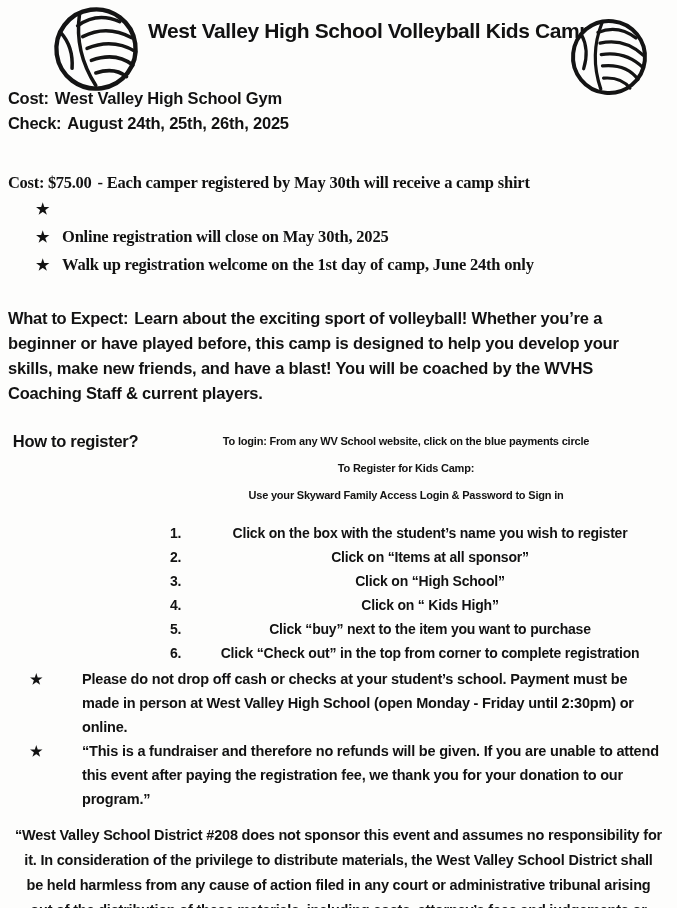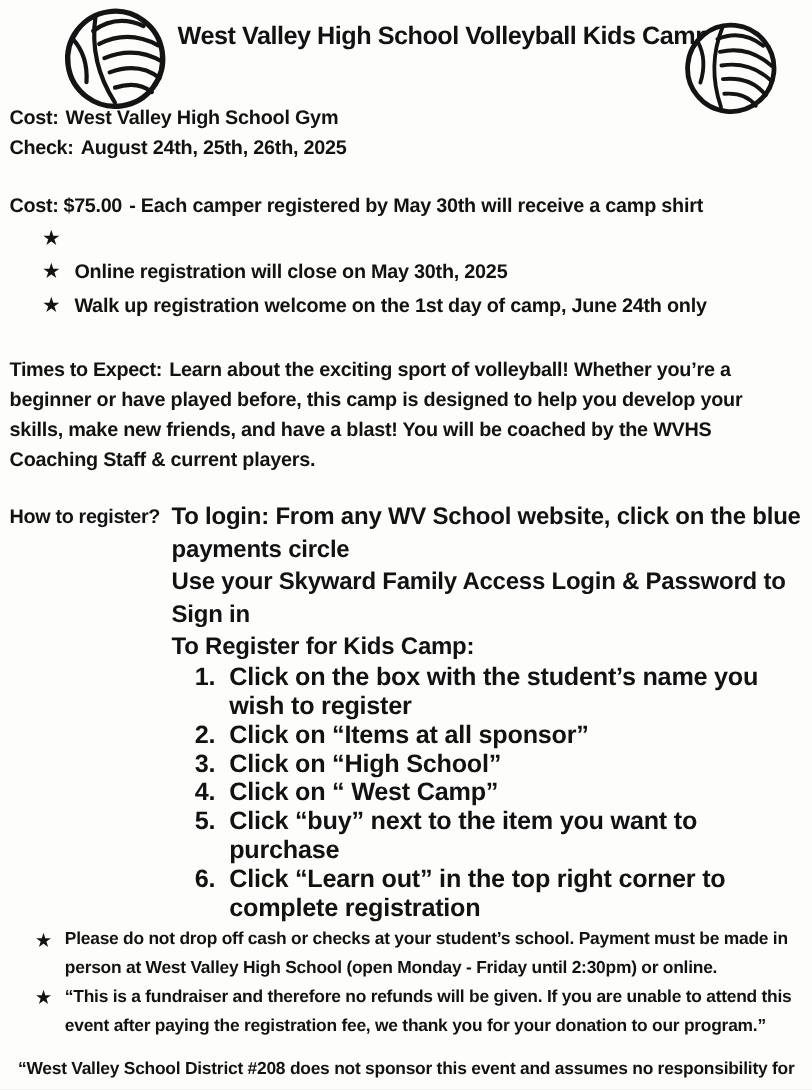--- a/index.html
+++ b/index.html
@@ -32,71 +32,71 @@
     font-size: 21px;
     line-height: 26px;
     text-align: center;
     letter-spacing: -0.4px;
     white-space: nowrap;
   }
   
   .line { margin: 0; font-size: 16.5px; line-height: 25px; }
   .line b, .para b { margin-right: 6px; letter-spacing: -0.3px; }
   .details { margin-top: 2px; }
-  .cost-block { margin-top: 24px; }
+  .cost-block { margin-top: 34px; font-family: Liberation Serif, serif; }
   .bullet {
     display: flex;
     font-size: 16.5px;
     line-height: 28px;
   }
   .bullet .star {
     width: 17px;
     margin-left: 28px;
     margin-right: 9px;
     font-size: 15px;
     flex: 0 0 auto;
   }
   .para {
     margin: 27px 0 0 0;
     font-size: 16.5px;
     line-height: 25px;
     padding-right: 2px;
   }
   
-  .register { display: flex; margin-top: 22px; }
+  .register { display: flex; margin-top: 22px; text-align: center; }
   .reg-label {
     flex: 0 0 135px;
     font-size: 16.5px;
     line-height: 27px;
     letter-spacing: -0.3px;
   }
   .reg-content { flex: 1; }
-  .reg-line { margin: 0; font-size: 20px; line-height: 27px; }
+  .reg-line { margin: 0; font-size: 11px; line-height: 27px; }
   .steps {
-    margin: 0 0 0 22px;
+    margin: 12px 0 0 22px;
     padding: 0 0 0 20px;
-    font-size: 21px;
+    font-size: 14px;
     line-height: 24px;
   }
   .steps li { padding-left: 6px; }
   
   .notes { margin-top: 2px; }
   .note {
     display: flex;
     font-size: 14.5px;
     line-height: 24px;
   }
   .note .star {
     width: 14px;
     margin-left: 22px;
     margin-right: 10px;
     font-size: 14px;
     flex: 0 0 auto;
   }
-  .note .note-text { padding-right: 4px; }
+  .note .note-text { padding-right: 4px; margin-left: 28px; }
   
   .disclaimer {
     margin: 12px auto 0 auto;
     width: 648px;
     font-size: 14.5px;
     line-height: 25px;
     text-align: center;
   }
 </style>
 </head>
@@ -145,35 +145,35 @@
     <div class="bullet">
         <span class="star">★</span>
         <span>Online registration will close on May 30th, 2025</span>
       </div>
     <div class="bullet">
         <span class="star">★</span>
         <span>Walk up registration welcome on the 1st day of camp, June 24th only</span>
       </div>
   </div>
 
-  <p class="para"><b>Times to Expect:</b><span>Learn about the exciting sport of volleyball! Whether you’re a beginner or have played before, this camp is designed to help you develop your skills, make new friends, and have a blast!  You will be coached by the WVHS Coaching Staff &amp; current players.</span></p>
+  <p class="para"><b>What to Expect:</b><span>Learn about the exciting sport of volleyball! Whether you’re a beginner or have played before, this camp is designed to help you develop your skills, make new friends, and have a blast!  You will be coached by the WVHS Coaching Staff &amp; current players.</span></p>
 
   <div class="register">
     <b class="reg-label">How to register?</b>
     <div class="reg-content">
       <p class="reg-line">To login: From any WV School website, click on the blue payments circle</p>
+      <p class="reg-line">To Register for Kids Camp:</p>
       <p class="reg-line">Use your Skyward Family Access Login &amp; Password to Sign in</p>
-      <p class="reg-line">To Register for Kids Camp:</p>
       <ol class="steps">
         <li>Click on the box with the student’s name you wish to register</li>
         <li>Click on “Items at all sponsor”</li>
         <li>Click on “High School”</li>
-        <li>Click on “ West Camp”</li>
+        <li>Click on “ Kids High”</li>
         <li>Click “buy” next to the item you want to purchase</li>
-        <li>Click “Learn out” in the top right corner to complete registration</li>
+        <li>Click “Check out” in the top from corner to complete registration</li>
       </ol>
     </div>
   </div>
 
   <div class="notes">
     <div class="note">
         <span class="star">★</span>
         <span class="note-text">Please do not drop off cash or checks at your student’s school.  Payment must be made in person at West Valley High School (open Monday - Friday until 2:30pm) or online.</span>
       </div>
     <div class="note">

